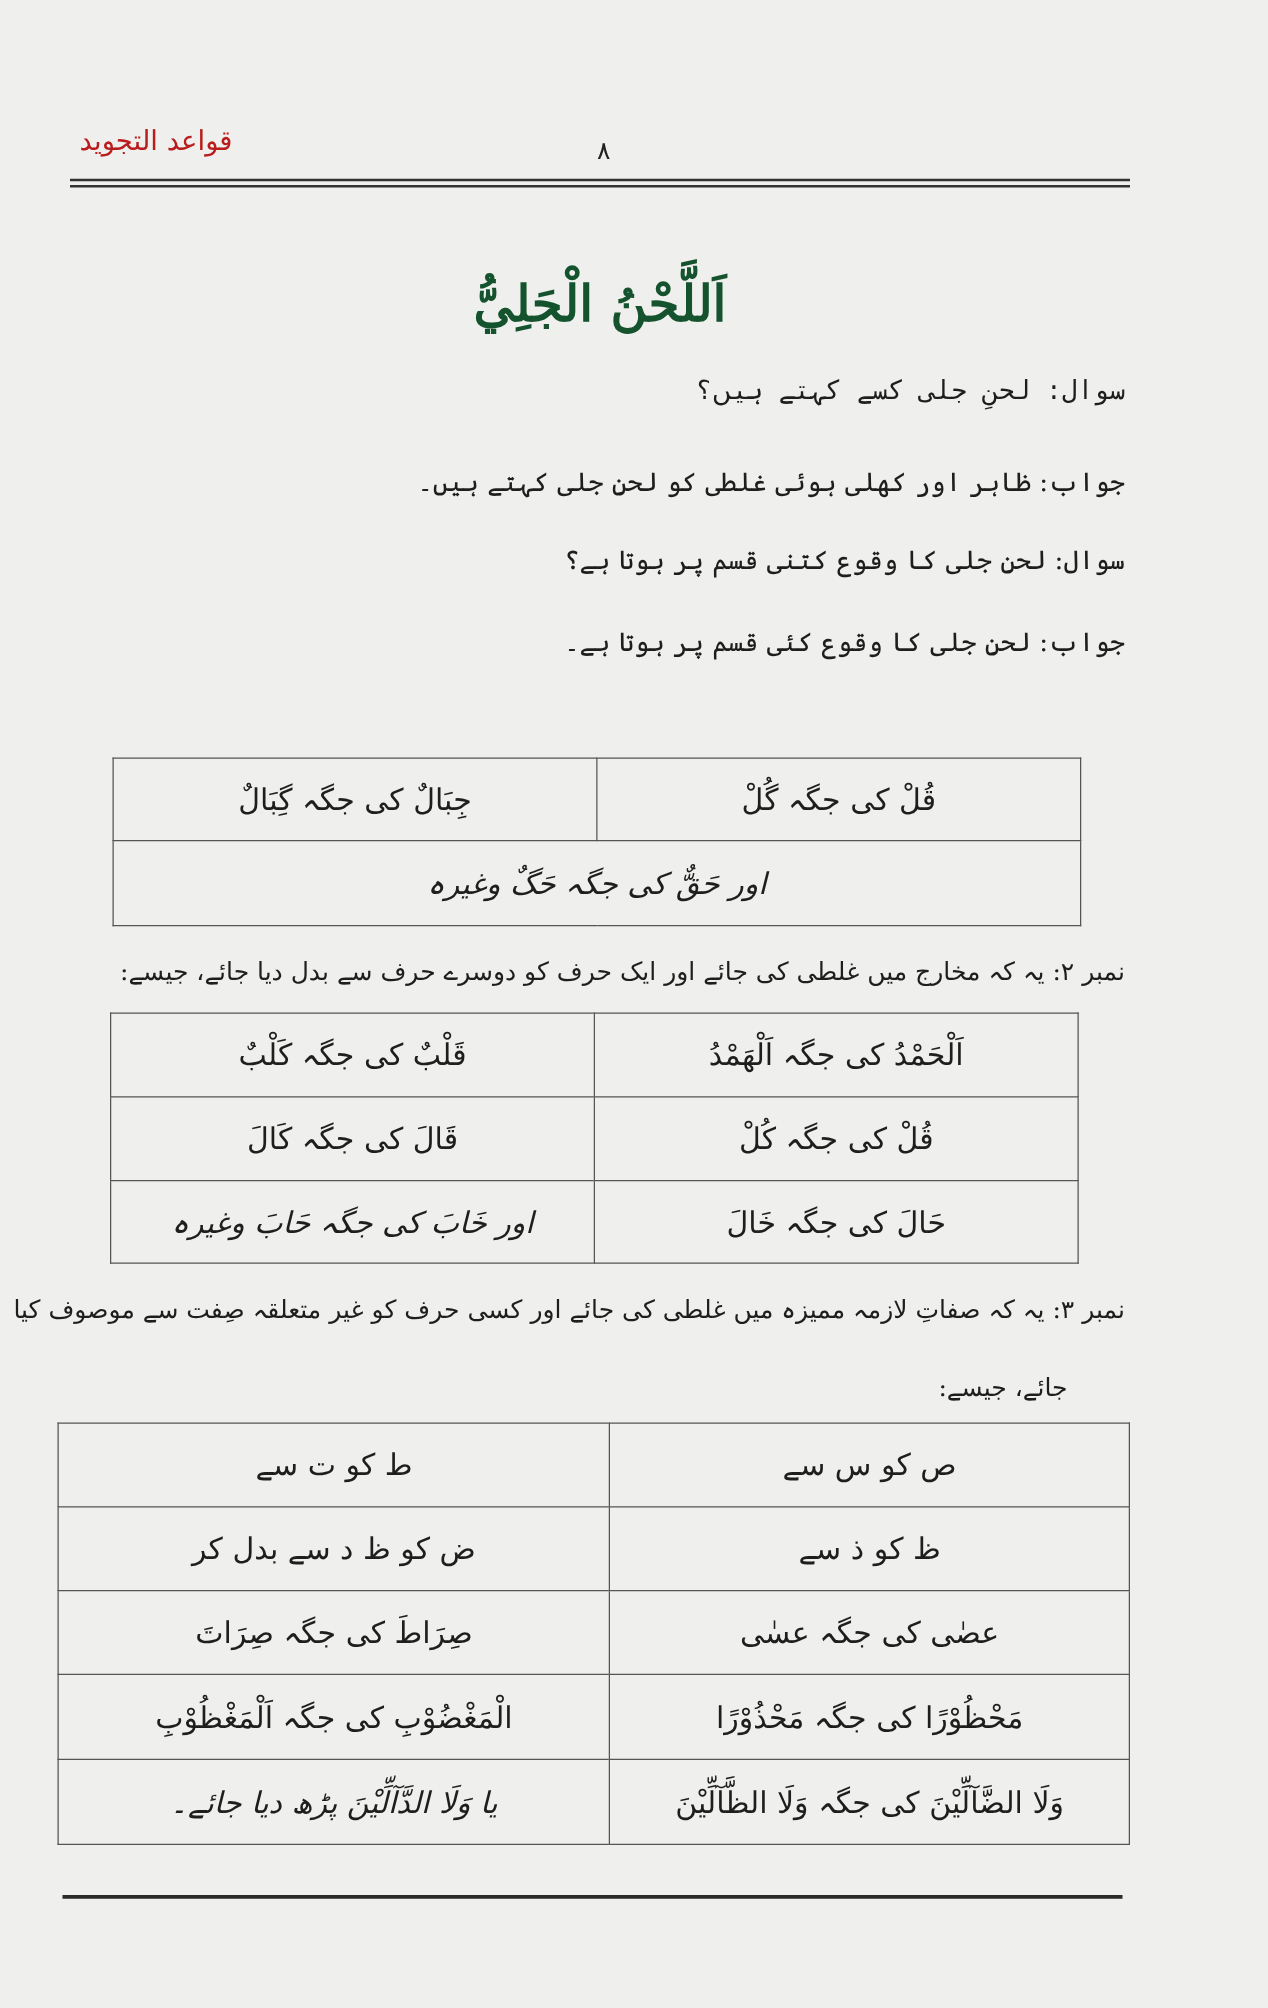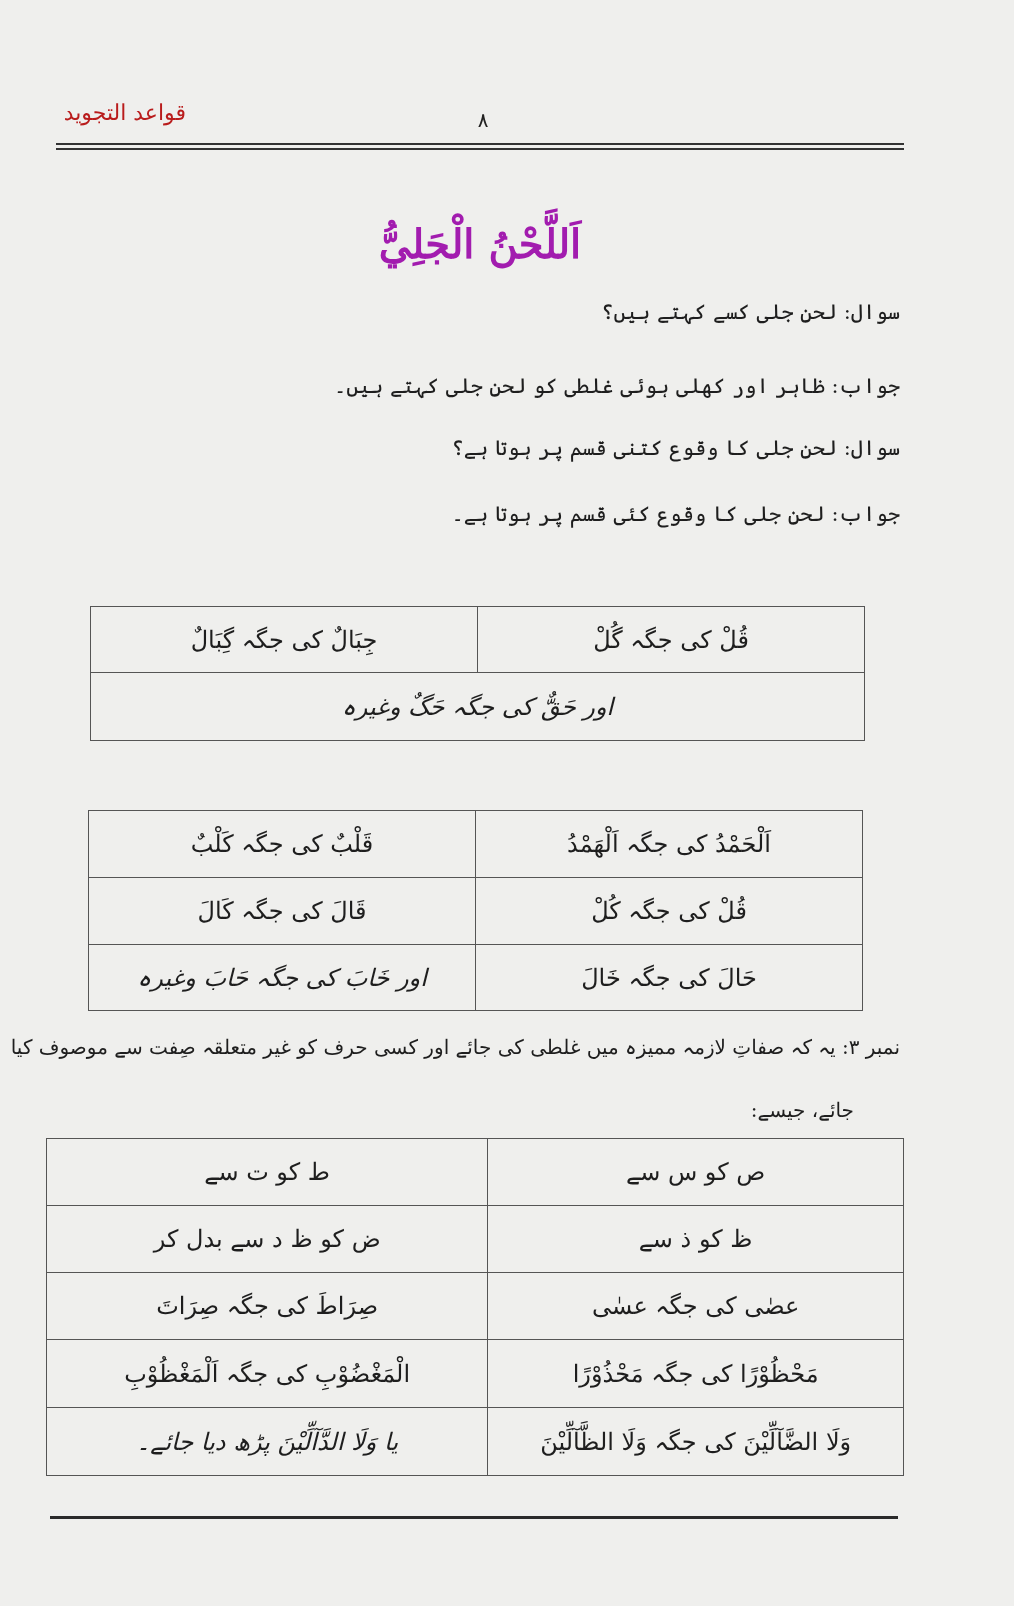--- a/index.html
+++ b/index.html
@@ -46,21 +46,21 @@
     .title {
       position: absolute;
       top: 220px;
       left: 0;
       width: 960px;
       text-align: center;
       direction: rtl;
       font-family: "DejaVu Serif", serif;
       font-size: 40px;
       font-weight: bold;
-      color: #a21caf;
+      color: #14532d;
     }
     .line {
       position: absolute;
       direction: rtl;
       text-align: right;
       font-family: "DejaVu Serif", serif;
       font-size: 21px;
       white-space: nowrap;
       color: #1e1e1e;
     }
@@ -89,37 +89,38 @@
 
 <div class="page">
 
   <div class="running-head">قواعد التجوید</div>
   <div class="page-number">۸</div>
   <div class="rule" style="top:143px; left:56px; width:848px;"></div>
   <div class="rule" style="top:148px; left:56px; width:848px;"></div>
 
   <div class="title">اَللَّحْنُ الْجَلِيُّ</div>
 
-  <div class="line" style="top:300px; right:114px;">سوال: لحنِ جلی کسے کہتے ہیں؟</div>
+  <div class="line" style="top:300px; right:114px;font-family:Liberation Mono, monospace;">سوال: لحنِ جلی کسے کہتے ہیں؟</div>
   <div class="line" style="top:374px; right:114px;text-align:center;">جواب: ظاہر اور کھلی ہوئی غلطی کو لحنِ جلی کہتے ہیں۔</div>
   <div class="line" style="top:436px; right:114px;">سوال: لحنِ جلی کا وقوع کتنی قسم پر ہوتا ہے؟</div>
   <div class="line" style="top:502px; right:114px;">جواب: لحنِ جلی کا وقوع کئی قسم پر ہوتا ہے۔</div>
 
   <table class="examples" style="top:606px; left:90px; width:775px;">
     <tbody>
         <tr style="height:66px;">
       <td style="width:50%;">قُلْ کی جگہ گُلْ</td>
       <td style="width:50%;">جِبَالٌ کی جگہ گِبَالٌ</td>
     </tr>
     <tr style="height:68px;">
       <td colspan="2" class="small">اور حَقٌّ کی جگہ حَگٌ وغیرہ</td>
     </tr>
   </tbody>
     </table>
 
+  <div class="line" style="top:765px; right:114px; font-size:20px;">نمبر ۲: یہ کہ مخارج میں غلطی کی جائے اور ایک حرف کو دوسرے حرف سے بدل دیا جائے، جیسے:</div>
   <table class="examples" style="top:810px; left:88px; width:775px;">
     <tbody>
         <tr style="height:67px;">
       <td style="width:50%;">اَلْحَمْدُ کی جگہ اَلْهَمْدُ</td>
       <td style="width:50%;">قَلْبٌ کی جگہ کَلْبٌ</td>
     </tr>
     <tr style="height:67px;">
       <td>قُلْ کی جگہ کُلْ</td>
       <td>قَالَ کی جگہ کَالَ</td>
     </tr>

